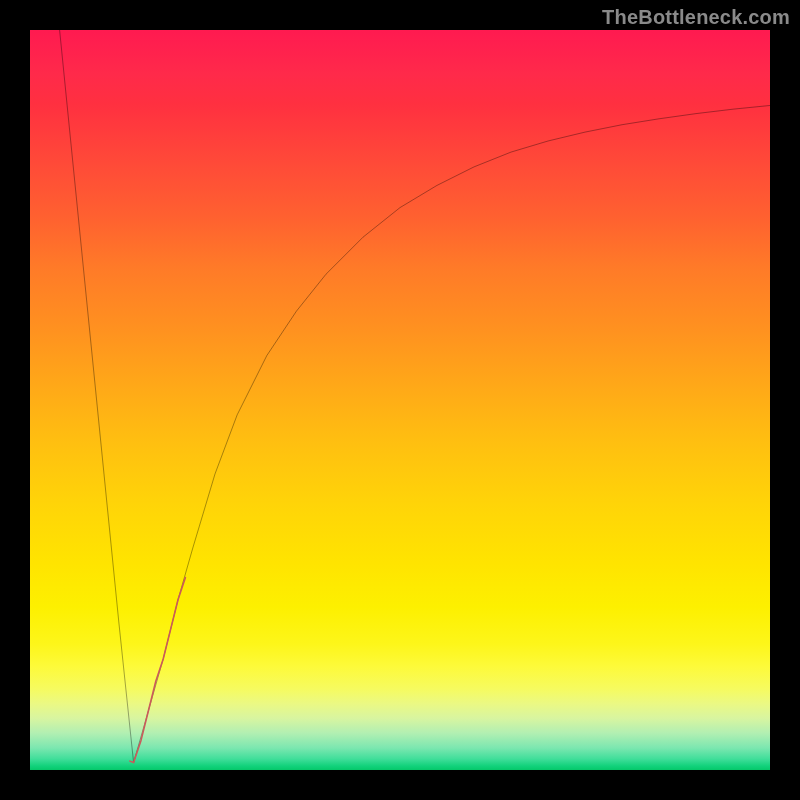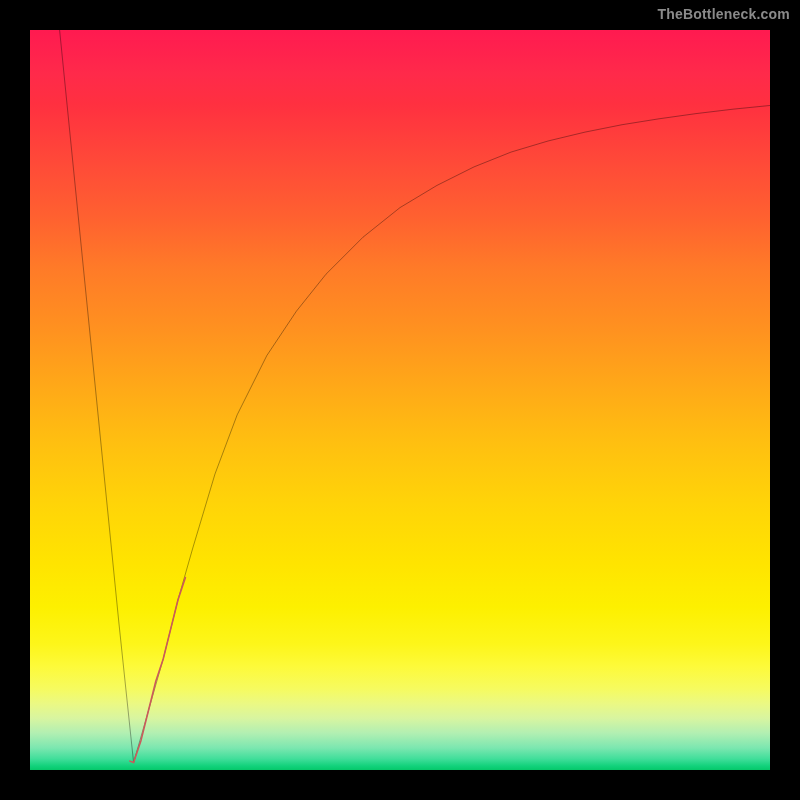--- a/index.html
+++ b/index.html
@@ -63,21 +63,21 @@
     position: absolute;
     inset: 0;
     width: 740px;
     height: 740px;
   }
   .watermark {
     position: absolute;
     top: 6px;
     right: 10px;
     font-family: Arial, Helvetica, sans-serif;
-    font-size: 14px;
+    font-size: 20px;
     font-weight: 600;
     color: #8a8a8a;
     letter-spacing: 0.2px;
     user-select: none;
   }
 </style>
 </head>
 <body>
 
 <div class="chart-wrap">

